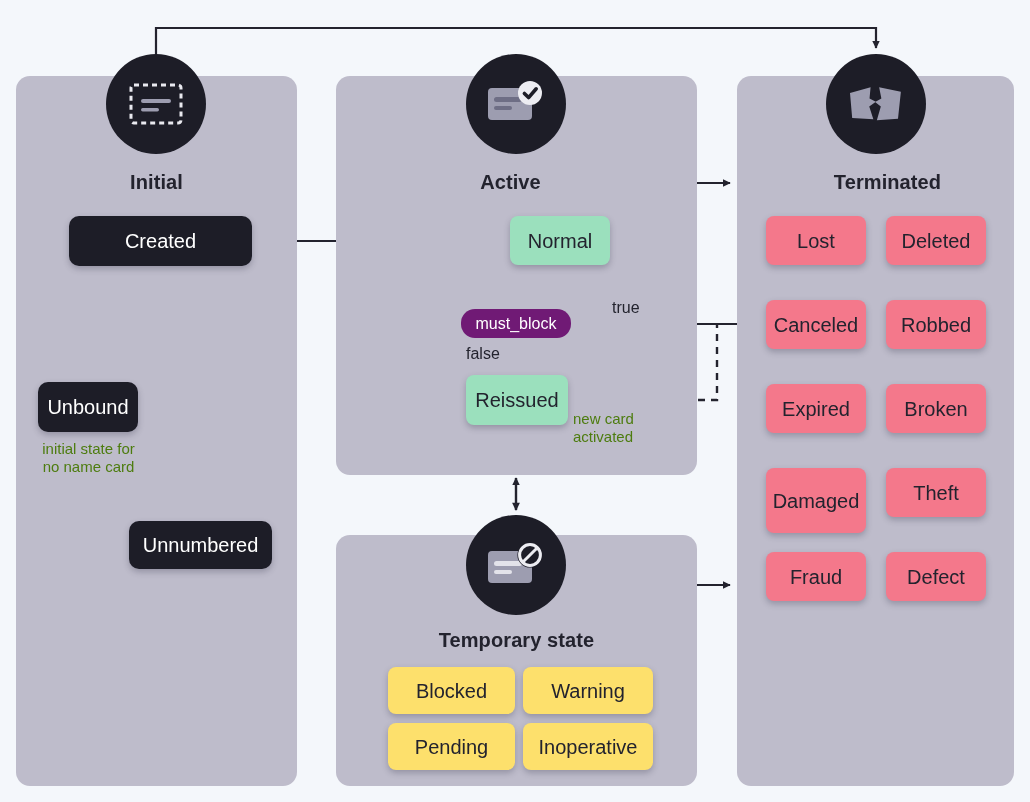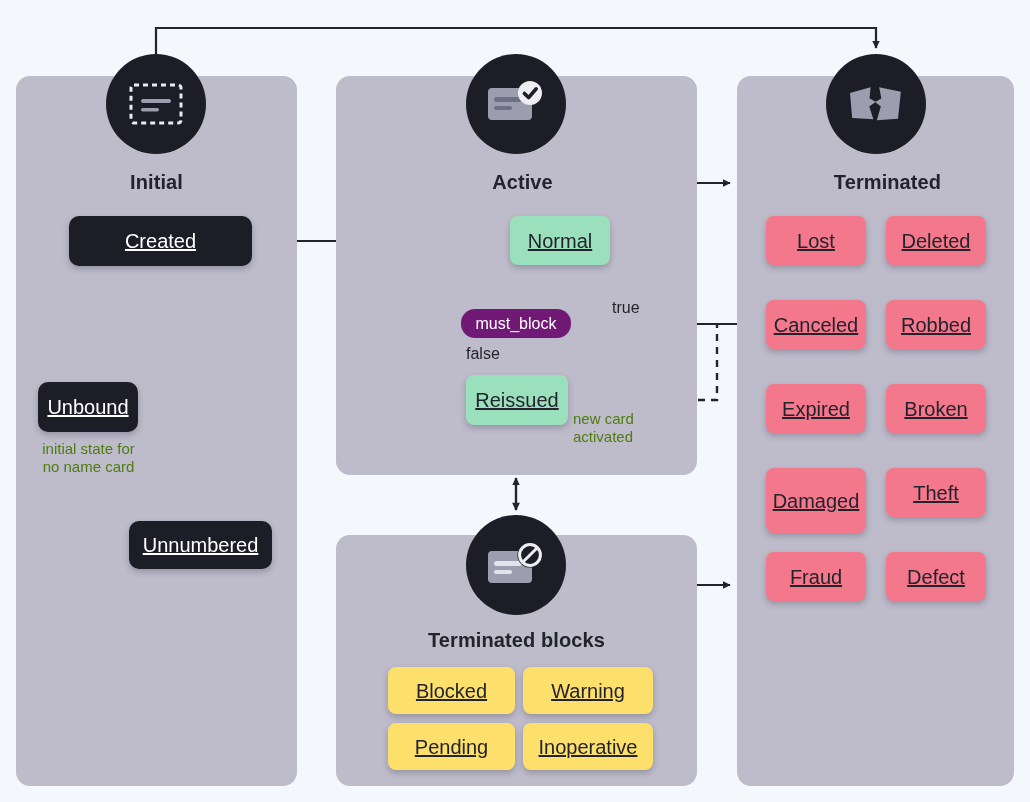--- a/index.html
+++ b/index.html
@@ -50,21 +50,20 @@
     position:absolute;
     display:flex;align-items:center;justify-content:center;
     border-radius:8px;
     box-shadow:0 3px 6px rgba(40,40,60,.28);
     z-index:3;
     font-size:20px;
     line-height:1;
     white-space:nowrap;
     box-sizing:border-box;
     padding:0 6px;
-    text-decoration:underline;
   }
   .chip.dark{background:#1d1d27;color:#ffffff;border-radius:10px;}
   .chip.green{background:#9be0bd;color:#23232e;}
   .chip.red{background:#f4788b;color:#23232e;}
   .chip.yellow{background:#fde06c;color:#23232e;}
 
   .pill{
     position:absolute;
     display:flex;align-items:center;justify-content:center;
     background:#701a75;
@@ -193,21 +192,21 @@
 
   <div class="circ" style="left:466px;top:54px;">
     <svg width="60" height="50" viewBox="0 0 60 50">
       <rect x="2" y="9" width="44" height="32" rx="4" fill="#9d9db0"></rect>
       <rect x="8" y="18" width="28" height="5" rx="2.5" fill="#6e6e85"></rect>
       <rect x="8" y="27" width="18" height="4" rx="2" fill="#6e6e85"></rect>
       <circle cx="44" cy="14" r="12" fill="#ededf2"></circle>
       <path d="M38.4,14.4 L42.6,18.6 L50.2,9.8" fill="none" stroke="#1d1d27" stroke-width="3.6" stroke-linecap="round" stroke-linejoin="round"></path>
     </svg>
   </div>
-  <div class="panel-title" style="left:340px;top:171px;width:365px;">Active</div>
+  <div class="panel-title" style="left:328px;top:171px;width:365px;">Active</div>
 
   <div class="chip green" style="left:466px;top:216px;width:100px;height:49px;margin-left:44px;">Normal</div>
 
   <div class="pill" style="left:461px;top:309px;width:110px;height:29px;">must_block</div>
 
   <div class="elabel" style="left:612px;top:299px;">true</div>
 
   <div class="elabel" style="left:466px;top:345px;">false</div>
 
   <div class="chip green" style="left:466px;top:375px;width:102px;height:50px;">Reissued</div>
@@ -220,21 +219,21 @@
   <div class="circ" style="left:466px;top:515px;">
     <svg width="60" height="50" viewBox="0 0 60 50">
       <rect x="2" y="11" width="44" height="32" rx="4" fill="#9d9db0"></rect>
       <rect x="8" y="21" width="28" height="5" rx="2.5" fill="#e3e3ea"></rect>
       <rect x="8" y="30" width="18" height="4" rx="2" fill="#e3e3ea"></rect>
       <circle cx="44" cy="15" r="12.6" fill="#1d1d27"></circle>
       <circle cx="44" cy="15" r="10.4" fill="none" stroke="#ededf2" stroke-width="3"></circle>
       <line x1="37.2" y1="21.8" x2="50.8" y2="8.2" stroke="#ededf2" stroke-width="3"></line>
     </svg>
   </div>
-  <div class="panel-title" style="left:336px;top:629px;width:361px;">Terminated blocks</div>
+  <div class="panel-title" style="left:336px;top:629px;width:361px;">Temporary state</div>
 
   <div class="chip yellow" style="left:388px;top:667px;width:127px;height:47px;">Blocked</div>
   <div class="chip yellow" style="left:523px;top:667px;width:130px;height:47px;">Warning</div>
   <div class="chip yellow" style="left:388px;top:723px;width:127px;height:47px;">Pending</div>
   <div class="chip yellow" style="left:523px;top:723px;width:130px;height:47px;">Inoperative</div>
 
   <div class="panel" style="left:737px;top:76px;width:277px;height:710px;"></div>
 
   <div class="circ" style="left:826px;top:54px;">
     <svg width="62" height="50" viewBox="0 0 62 50">

